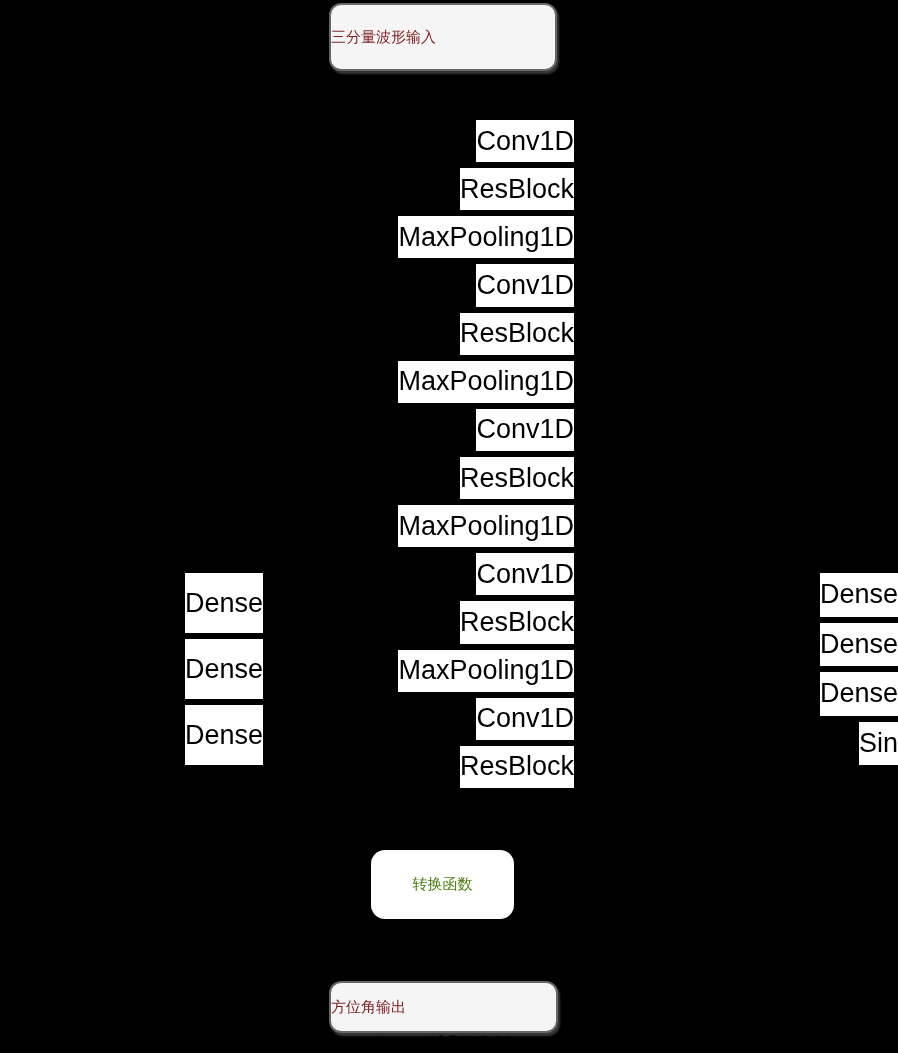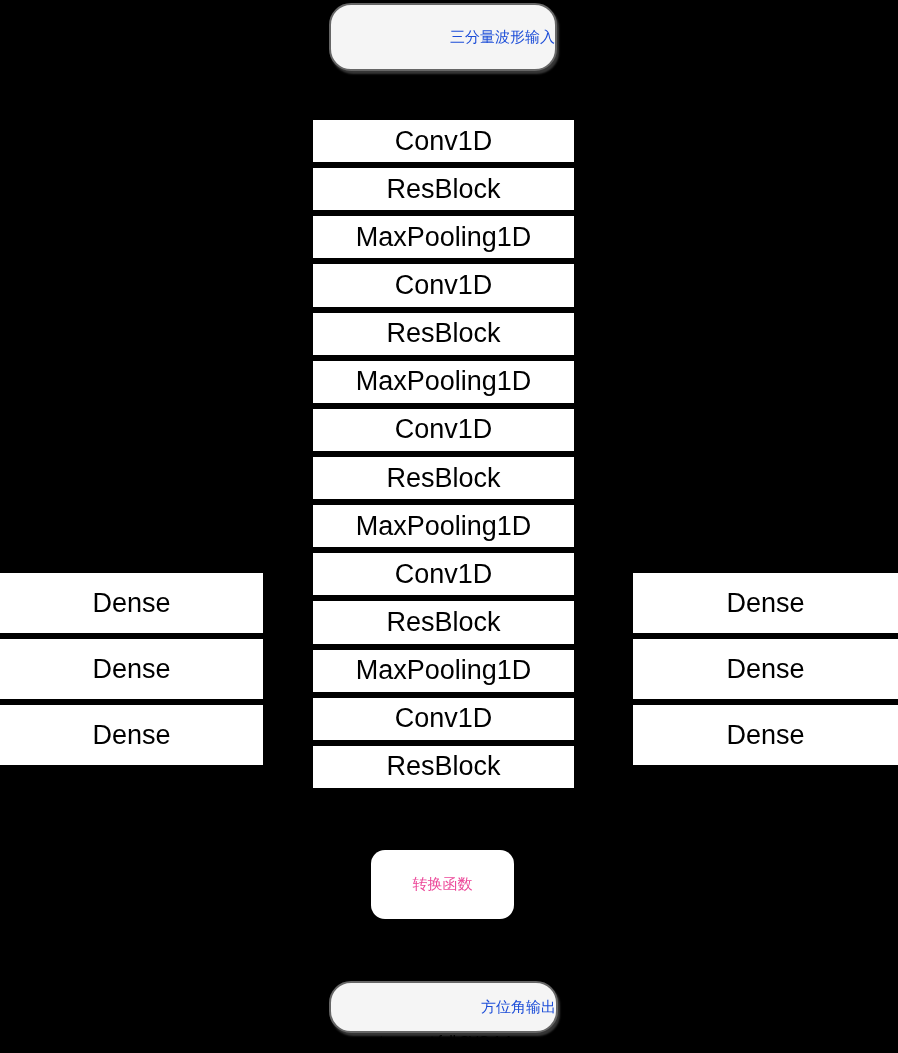--- a/index.html
+++ b/index.html
@@ -10,37 +10,38 @@
     background: #000000;
     overflow: hidden;
     font-family: "Liberation Sans", "DejaVu Sans", sans-serif;
   }
   
   .terminal {
     position: absolute;
     box-sizing: border-box;
     background: #F5F5F5;
     border: 2px solid #666666;
-    border-radius: 22px;
-    color: #1d4ed8;
+    border-radius: 12px;
+    color: #7f1d1d;
     font-size: 15px;
     display: flex;
     align-items: center;
-    justify-content: flex-end;
+    justify-content: flex-start;
     box-shadow: 2px 3px 2px rgba(120,120,120,0.45);
   }
   #input-node  { left: 329px; top: 3px;   width: 228px; height: 68px; }
   #output-node { left: 329px; top: 981px; width: 229px; height: 52px; }
 
   
   .stack {
     position: absolute;
     display: flex;
     flex-direction: column;
     gap: 6px;
+    align-items: flex-end;
   }
   #backbone   { left: 313px; top: 120px; width: 261px; height: 668px; }
   #cos-branch { left: 0px;   top: 573px; width: 263px; height: 192px; }
   #sin-branch { left: 633px; top: 573px; width: 265px; height: 192px; }
   .stack .row {
     flex: 1;
     background: #FFFFFF;
     color: #000000;
     font-size: 27px;
     display: flex;
@@ -48,21 +49,21 @@
     justify-content: center;
     white-space: nowrap;
   }
 
   
   #transform-node {
     position: absolute;
     left: 371px; top: 850px; width: 143px; height: 69px;
     background: #FFFFFF;
     border-radius: 14px;
-    color: #ec4899;
+    color: #4d7c0f;
     font-size: 15px;
     display: flex;
     align-items: center;
     justify-content: center;
   }
 
   
   #fallback-notice {
     position: absolute;
     left: 4px; top: 1033px; width: 788px;
@@ -163,20 +164,23 @@
       </div>
 
       <div class="row">
         <span>Dense</span>
       </div>
 
       <div class="row">
         <span>Dense</span>
       </div>
 
+      <div class="row">
+        <span>Sin</span>
+      </div>
     </div>
 
   <div id="transform-node">
     <span>转换函数</span>
   </div>
 
   <div id="output-node" class="terminal">
     <span>方位角输出</span>
   </div>
 

